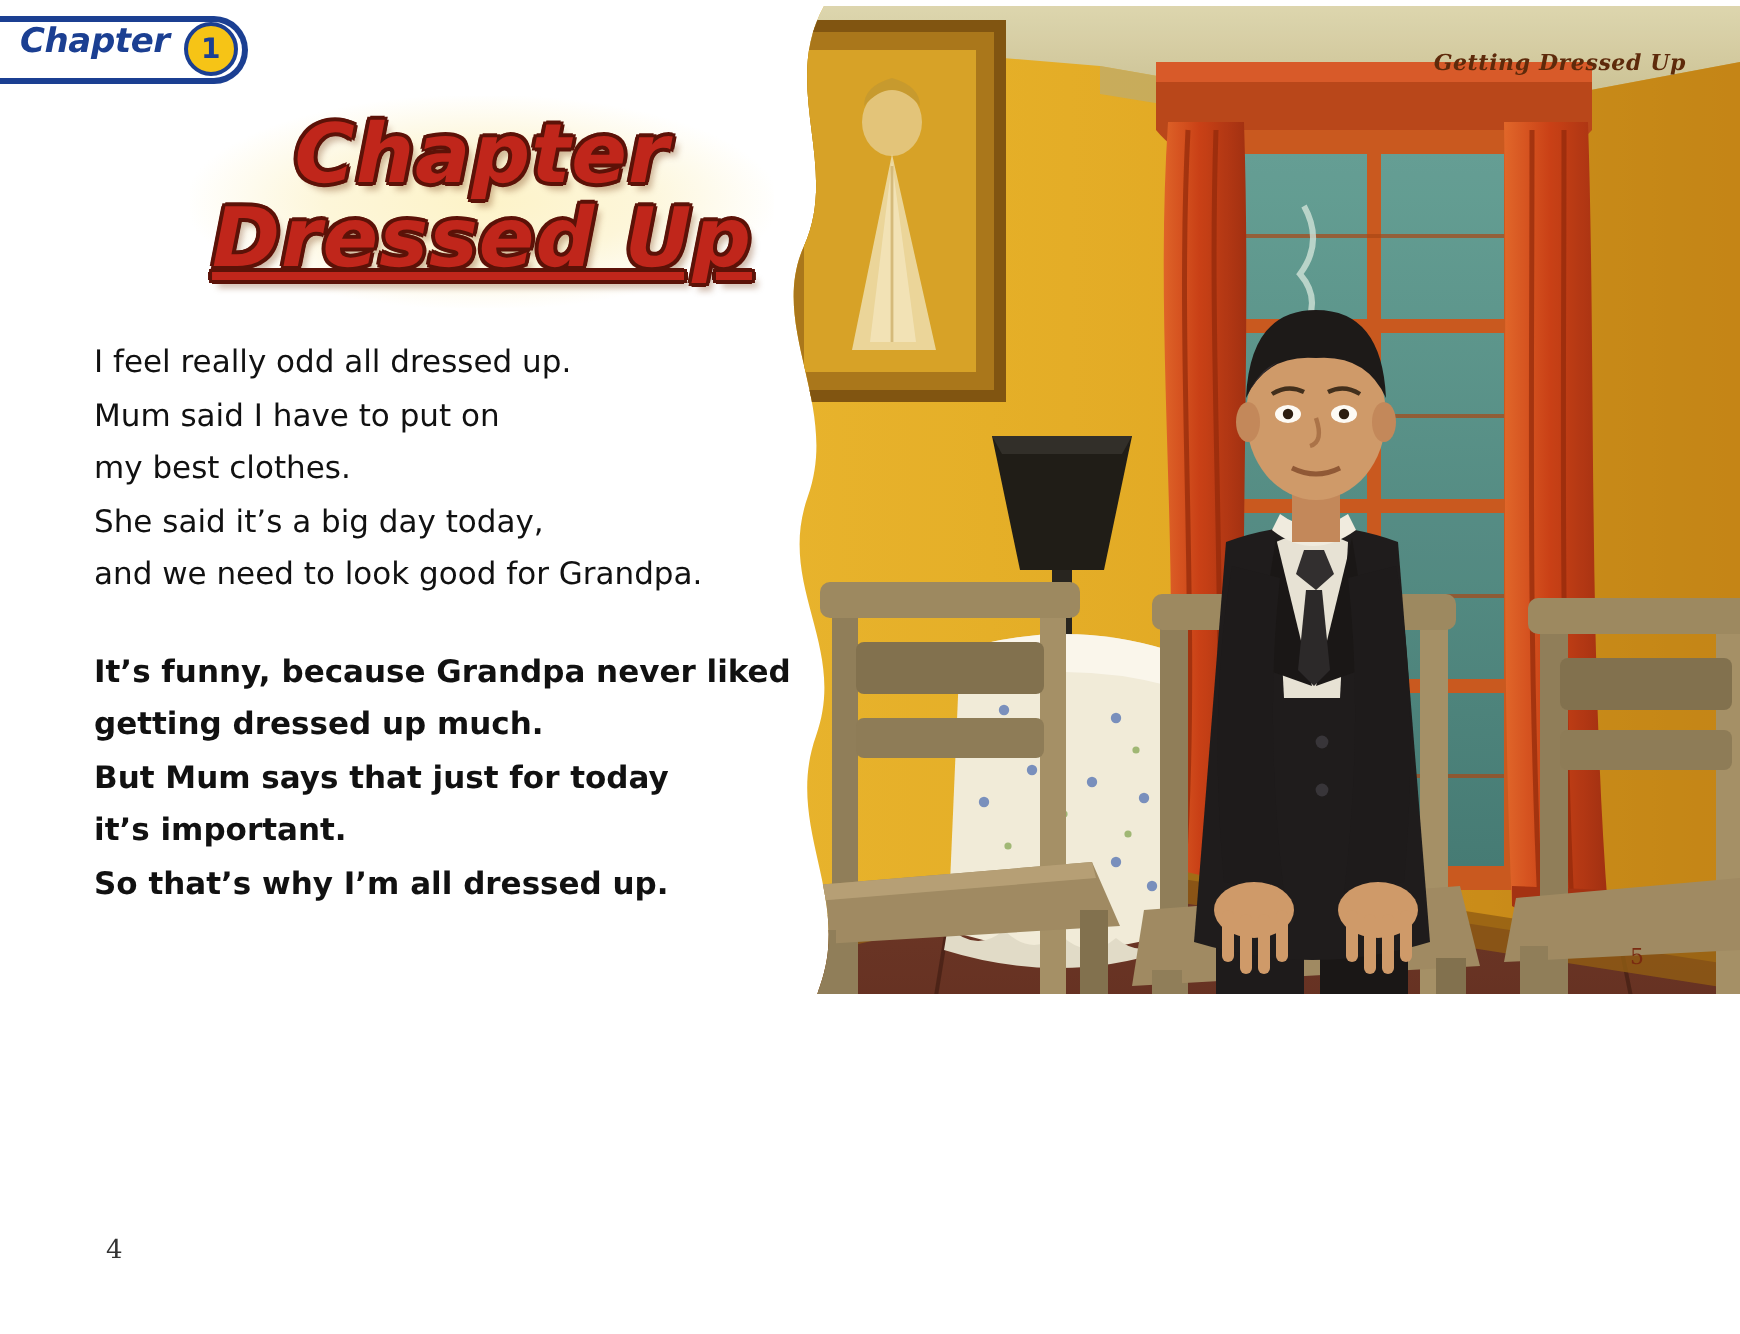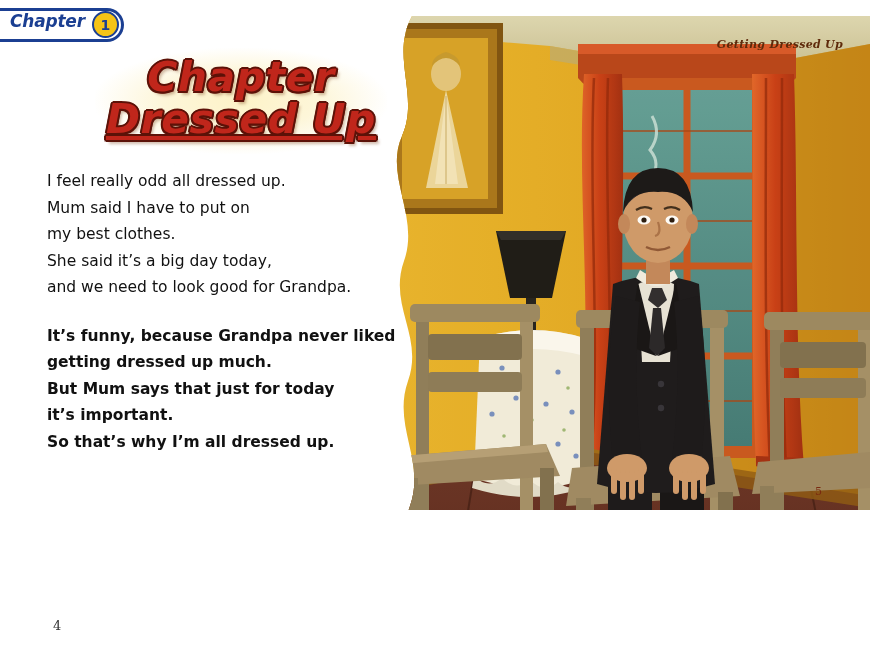--- a/index.html
+++ b/index.html
@@ -117,21 +117,21 @@
     font-size: 13px;
     color: #333333;
   }
   .folio-left { left: 53px; top: 618px; }
   .folio-right { right: 48px; bottom: 12px; color: #7a2a10; font-size: 11px; }
 
   
   .illustration {
     position: absolute;
     right: 0;
-    top: 16px;
+    top: 3px;
     width: 490px;
     height: 494px;
     overflow: hidden;
   }
   .illo-svg { display: block; }
 
   .running-head {
     position: absolute;
     right: 27px;
     top: 22px;

